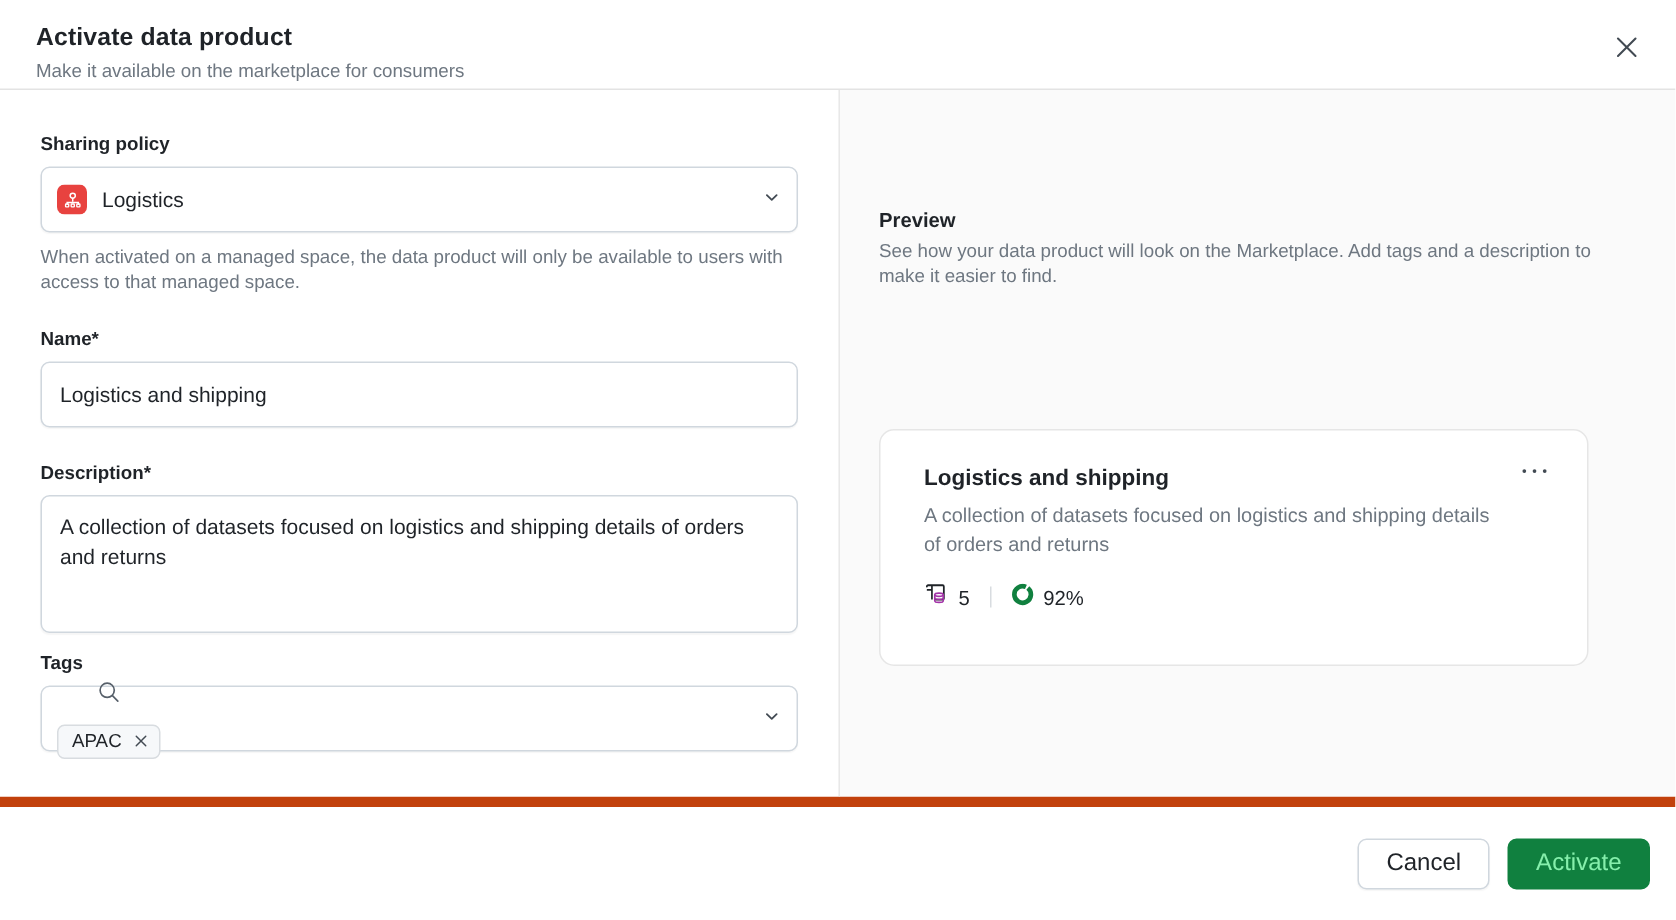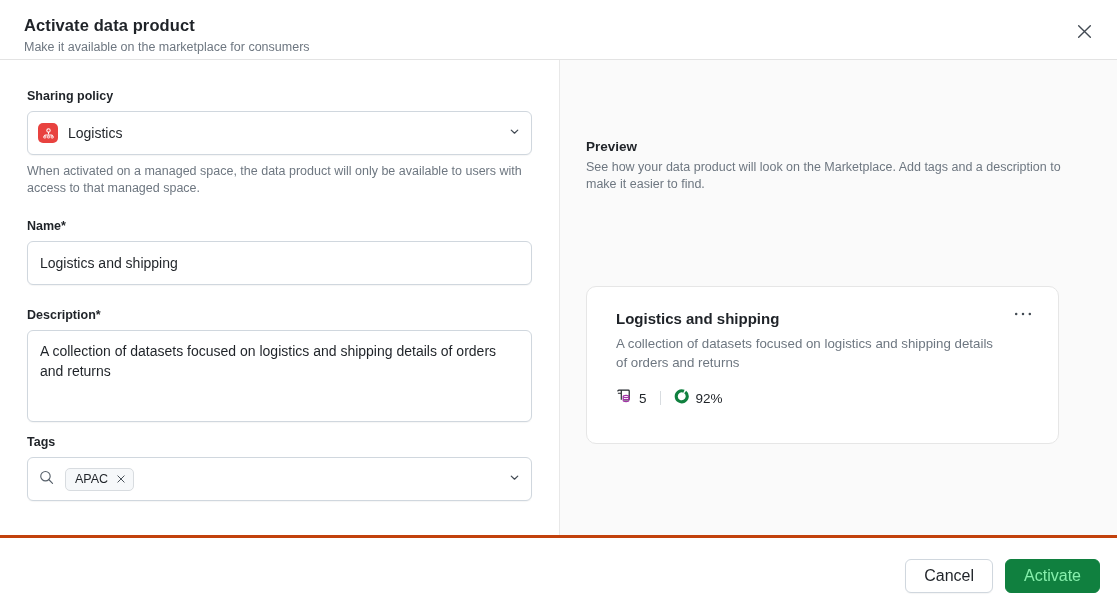--- a/index.html
+++ b/index.html
@@ -31,21 +31,21 @@
   }
   .close-btn {
     position: absolute; top: 16px; right: 18px;
     width: 30px; height: 30px; border: none; background: transparent;
     cursor: pointer; padding: 0; display: flex; align-items: center; justify-content: center;
     border-radius: 4px;
   }
   .close-btn svg { display: block; }
 
   
-  .body { flex: 1 1 auto; display: flex; min-height: 0; border-bottom: 3px solid #c2410c; }
+  .body { flex: 1 1 auto; display: flex; min-height: 0; border-bottom: 7px solid #c2410c; }
 
   .form-pane {
     width: 559px; flex: 0 0 559px;
     background: #ffffff;
     padding: 28px 28px 0 27px;
     overflow: hidden;
   }
 
   .field { margin-bottom: 0; }
   .field-label {
@@ -78,21 +78,21 @@
   .text-input-value { font-size: 14px; color: #1f2328; }
 
   .textarea-box {
     width: 505px; height: 92px;
     border: 1px solid #d0d7de; border-radius: 6px; background: #fff;
     padding: 10px 12px; font-size: 14px; color: #1f2328; line-height: 20px;
     box-shadow: 0 1px 1px rgba(27,31,36,0.04); cursor: text; overflow: hidden;
   }
 
   .tags-box { padding: 0 10px 0 10px; justify-content: space-between; cursor: pointer; }
-  .tags-left { display: flex; align-items: center; gap: 10px; }
+  .tags-left { display: flex; align-items: center; gap: 10px; flex-direction: column; }
   .chip {
     display: inline-flex; align-items: center; gap: 8px;
     height: 23px; padding: 0 7px 0 9px;
     border: 1px solid #d8dce0; border-radius: 5px; background: #f6f8fa;
     font-size: 12.5px; color: #1f2328;
   }
   .chip-x { cursor: pointer; display: flex; align-items: center; }
 
   .mb-a { margin-bottom: 21px; }
   .mb-b { margin-bottom: 22px; }

